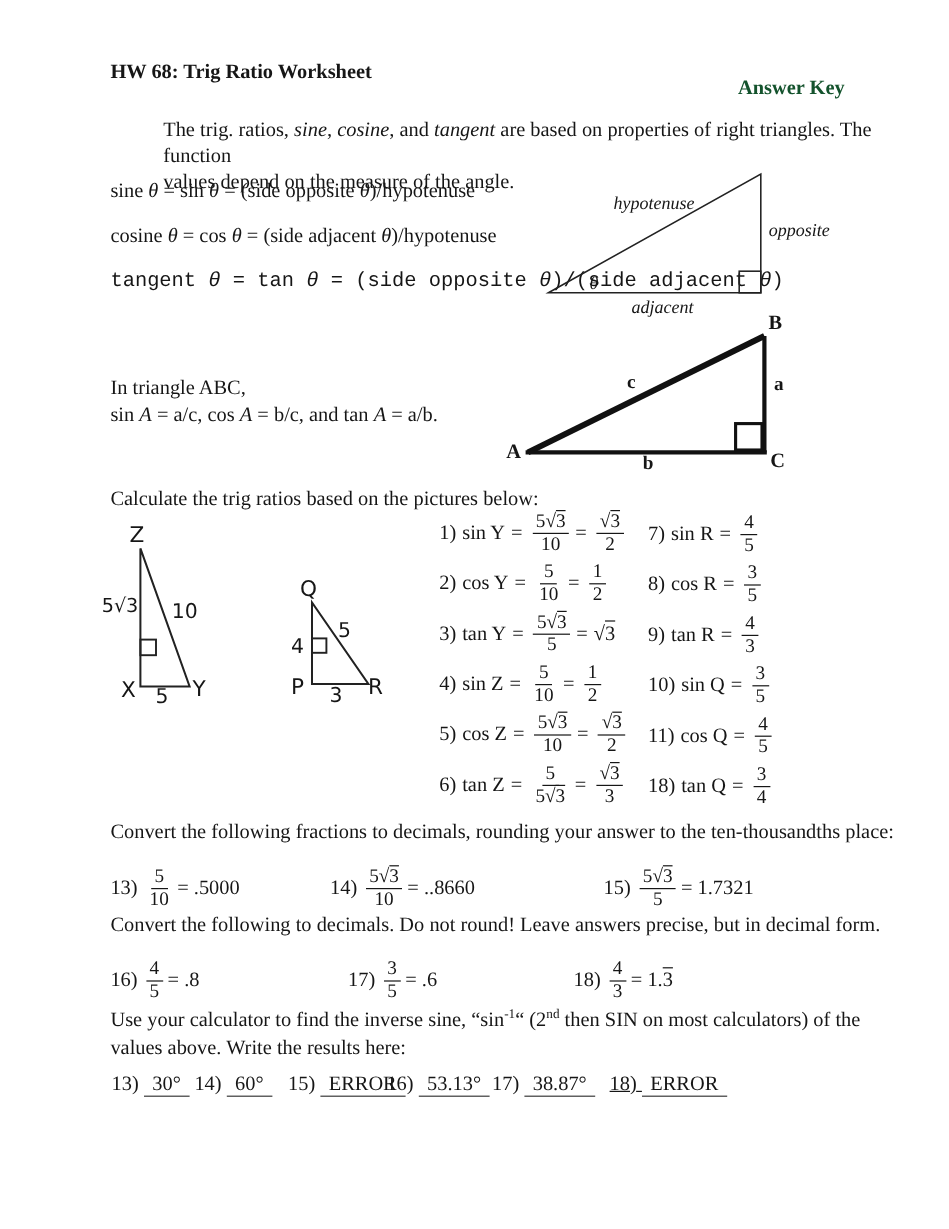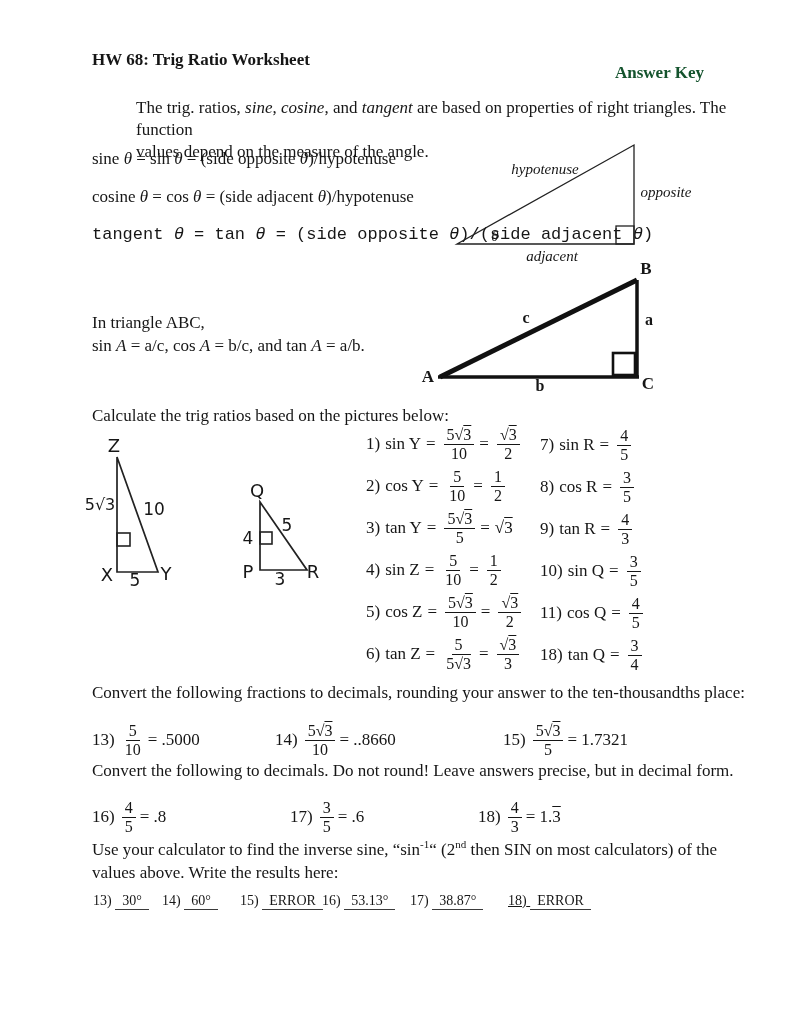--- a/index.html
+++ b/index.html
@@ -16,21 +16,21 @@
   .frac{display:inline-flex;flex-direction:column;align-items:center;font-size:16px;
         line-height:18px;vertical-align:middle;margin:0 3px;}
   .frac .fn{padding:0 3px;border-bottom:1.2px solid #161616;}
   .frac .fd{padding:0 3px;}
   
   .pcol{display:flex;flex-direction:column;}
   .prow{display:flex;align-items:center;height:42px;font-size:17px;white-space:nowrap;}
   .prow > *{margin-right:5px;}
   .citem{display:flex;align-items:center;font-size:17px;white-space:nowrap;}
   .citem > *{margin-right:4px;}
-  .res-item{position:absolute;font-size:14px;white-space:nowrap;}
+  .res-item{position:absolute;font-size:17px;white-space:nowrap;}
   .res-ans{display:inline-block;border-bottom:1.5px solid #3a3a3a;padding:0 7px;}
   svg text{fill:#161616;}
   .dser{font-family:"Liberation Serif",serif;}
   .dsans{font-family:"DejaVu Sans",sans-serif;}
 </style>
 </head>
 <body>
 
 <div class="page">
 

